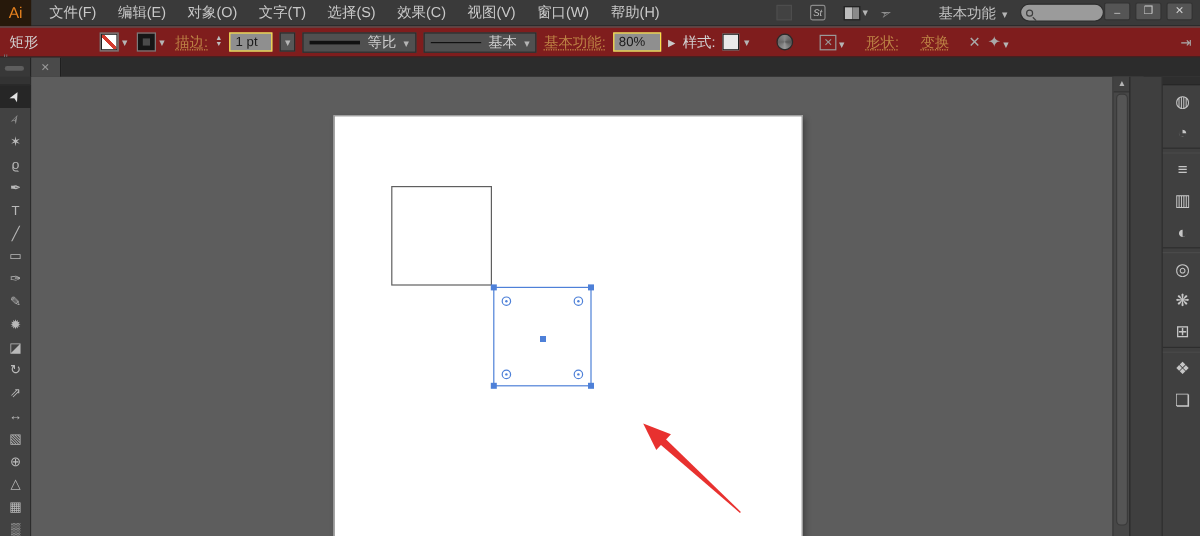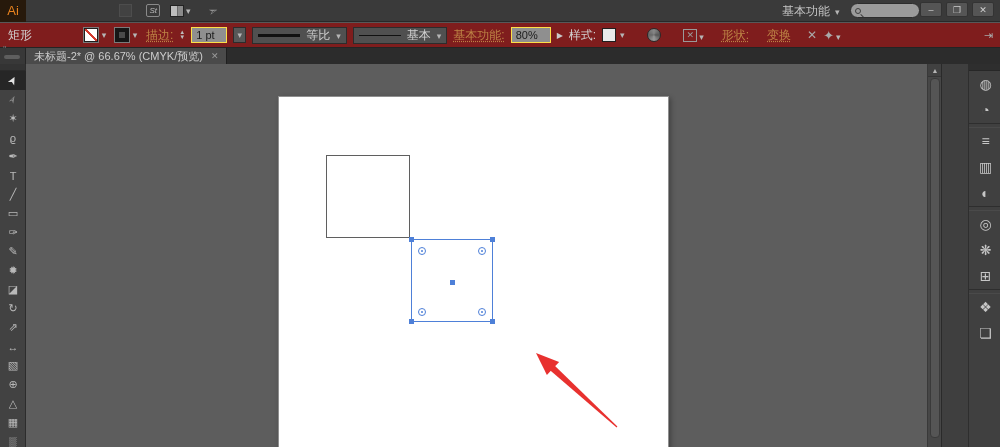--- a/index.html
+++ b/index.html
@@ -5,21 +5,21 @@
   * { margin:0; padding:0; box-sizing:border-box; }
   html,body { width:1000px; height:447px; overflow:hidden; }
   body { font-family:"Liberation Sans","DejaVu Sans",sans-serif; background:#3f3f3f; position:relative; font-size:12px; color:#cfcfcf; }
 
   
   .menubar { position:absolute; left:0; top:0; width:1000px; height:22px; background:#3a3a3a; border-bottom:1px solid #282828; display:flex; align-items:center; }
   .ai-logo { width:26px; height:22px; background:#27190b; color:#e8821e; font-weight:normal; font-size:13px; display:flex; align-items:center; justify-content:center; }
   .menu-items { display:flex; height:100%; align-items:center; margin-left:6px; }
   .menu-item { padding:0 9px; height:100%; display:flex; align-items:center; color:#c9c9c9; font-size:12px; cursor:default; }
   .appbar-icons { display:flex; align-items:center; margin-left:88px; gap:10px; }
-  .appbar-btn { height:16px; min-width:18px; display:flex; align-items:center; justify-content:flex-end; color:#9a9a9a; font-size:10px;font-style:italic; }
+  .appbar-btn { height:16px; min-width:18px; display:flex; align-items:center; justify-content:flex-start; color:#9a9a9a; font-size:10px;font-style:italic; }
   .dim-square { width:13px; height:13px; border:1px solid #4d4d4d; background:#424242; }
   .st-box { border:1px solid #8a8a8a; border-radius:2px; padding:0 2px; font-size:8px; color:#bdbdbd; height:13px; line-height:12px; }
   .arrange-box { display:flex; align-items:center; gap:2px; }
   .arrange-glyph { width:14px; height:12px; background:linear-gradient(90deg,#bdbdbd 0 6px,#6a6a6a 6px 7px,#8a8a8a 7px); border:1px solid #222; }
   .caret-down::after { content:"▾"; font-size:9px; color:#b5b5b5; }
   .share-glyph { color:#8f8f8f; font-size:12px; transform:rotate(-18deg); display:inline-block; }
   .workspace { position:absolute; left:782px; top:0; height:22px; display:flex; align-items:center; gap:5px; color:#c4c4c4; font-size:12px; }
   .searchbox { position:absolute; left:850px; top:3px; width:70px; height:15px; background:#9b9b9b; border:1px solid #2d2d2d; border-radius:8px; display:flex; align-items:center; padding:0 4px; }
   .mag { width:6px; height:6px; border:1px solid #3e3e3e; border-radius:50%; position:relative; flex:none; }
   .mag::after { content:""; position:absolute; left:5px; top:5px; width:4px; height:1px; background:#3e3e3e; transform:rotate(45deg); transform-origin:0 0; }
@@ -93,20 +93,40 @@
   .dock-inner { position:absolute; left:26px; top:0; width:33px; height:383px; background:#404040; border-left:1px solid #2e2e2e; }
   .dock-header { height:7px; background:#2e2e2e; border-bottom:1px solid #272727; }
   .dock-item { width:33px; height:26px; display:flex; align-items:center; justify-content:center; color:#c6c6c6; font-size:14px; }
   .dock-item.sep { height:5px; border-top:1px solid #2e2e2e; border-bottom:1px solid #4a4a4a; }
 </style>
 </head>
 <body>
 
 <div class="menubar">
   <div class="ai-logo">Ai</div>
+  <div class="menu-items">
+
+      <div class="menu-item">文件(F)</div>
+
+      <div class="menu-item">编辑(E)</div>
+
+      <div class="menu-item">对象(O)</div>
+
+      <div class="menu-item">文字(T)</div>
+
+      <div class="menu-item">选择(S)</div>
+
+      <div class="menu-item">效果(C)</div>
+
+      <div class="menu-item">视图(V)</div>
+
+      <div class="menu-item">窗口(W)</div>
+
+      <div class="menu-item">帮助(H)</div>
+    </div>
   <div class="appbar-icons">
     <span class="appbar-btn">
         <span class="dim-square"></span>
       </span>
     <span class="appbar-btn">
         <span class="st-box">St</span>
       </span>
     <span class="appbar-btn arrange-box">
         <span class="arrange-glyph"></span>
         <span class="caret-down"></span>
@@ -182,21 +202,20 @@
   <span class="cb-icon">
       <span>✦</span>
       <span class="caret-down"></span>
     </span>
   <span class="panel-collapse">⇥</span>
 </div>
 
 <div class="tabbar">
   <div class="tab-left-grabber"></div>
   <div class="doc-tab">
-    <span>未标题-2* @ 66.67% (CMYK/预览)</span>
     <span class="tab-close">✕</span>
   </div>
 </div>
 
 <div class="main">
 
   <div class="toolstrip">
     <div class="toolstrip-header"></div>
     <div>
 

